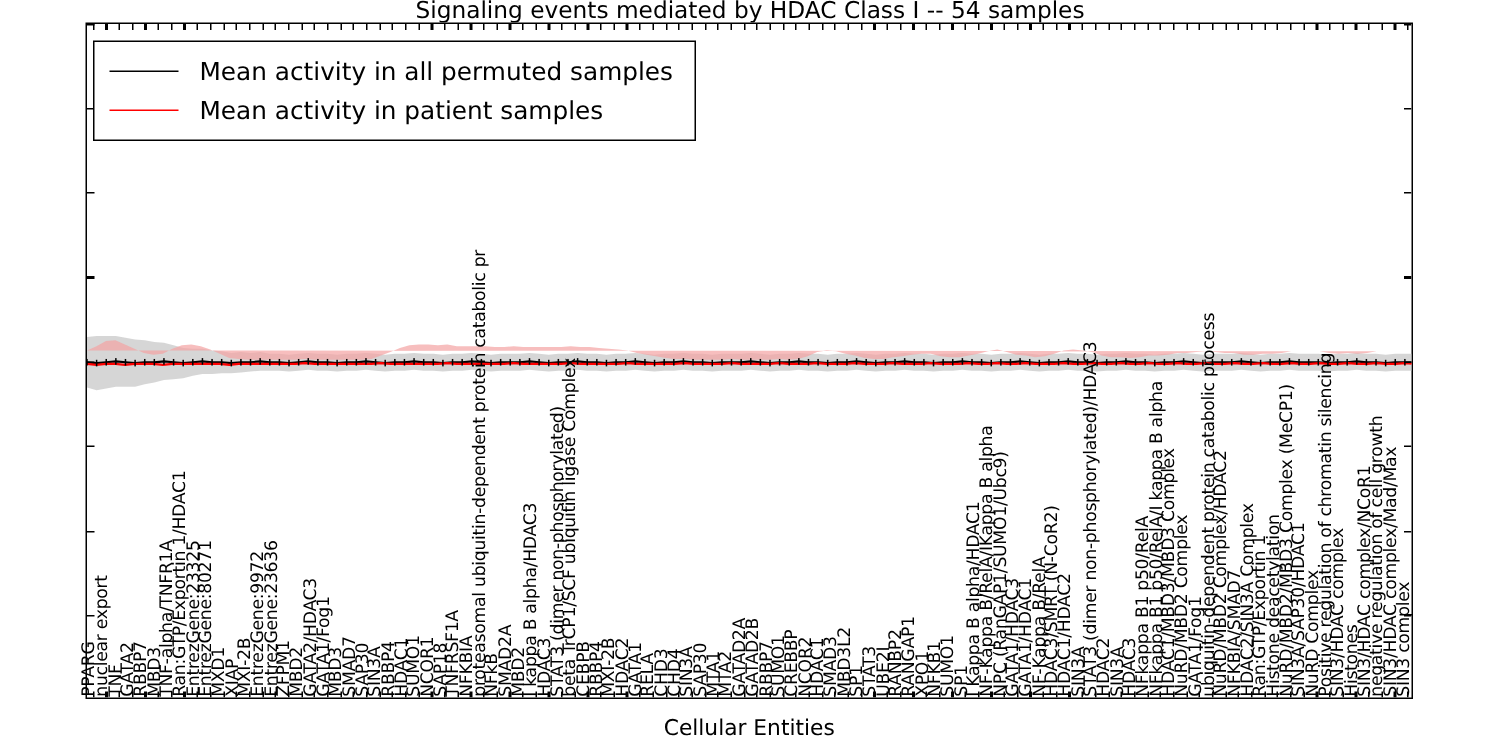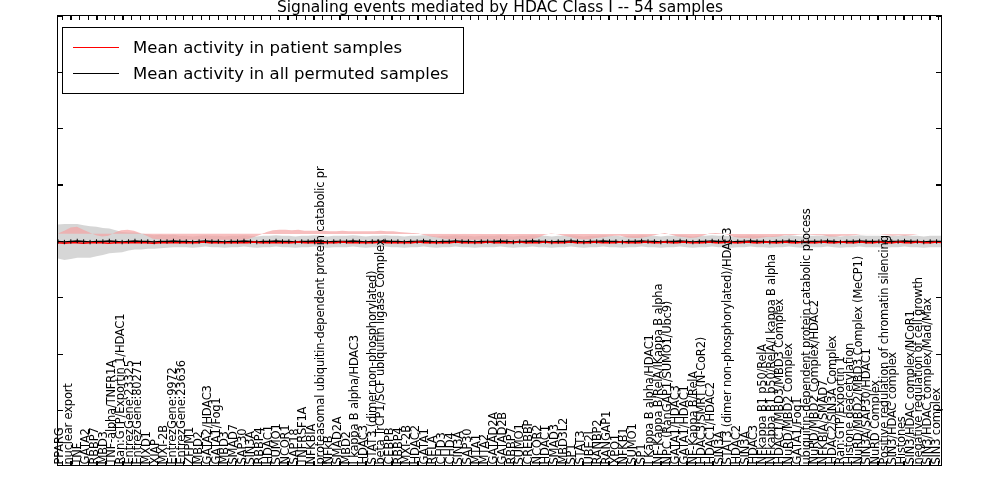--- a/index.html
+++ b/index.html
@@ -518,24 +518,25 @@
       <div class="cat" style="left: 823.926px;">NuRD Complex</div>
       <div class="cat" style="left: 832.603px;">Positive regulation of chromatin silencing</div>
       <div class="cat" style="left: 841.279px;">SIN3/HDAC complex</div>
       <div class="cat" style="left: 849.956px;">Histones</div>
       <div class="cat" style="left: 858.632px;">SIN3/HDAC complex/NCoR1</div>
       <div class="cat" style="left: 867.309px;">negative regulation of cell growth</div>
       <div class="cat" style="left: 875.985px;">SIN3/HDAC complex/Mad/Max</div>
       <div class="cat" style="left: 884.662px;">SIN3 complex</div>
     </div>
 
+  <div id="xlabel">Cellular Entities</div>
 
   <div id="legend">
+    <div class="lgrow">
+      <span class="lgline"></span>
+      <span class="lgtxt">Mean activity in all permuted samples</span>
+    </div>
     <div class="lgrow">
       <span class="lgline red"></span>
       <span class="lgtxt">Mean activity in patient samples</span>
     </div>
-    <div class="lgrow">
-      <span class="lgline"></span>
-      <span class="lgtxt">Mean activity in all permuted samples</span>
-    </div>
   </div>
 </div>
 
 </body></html>

